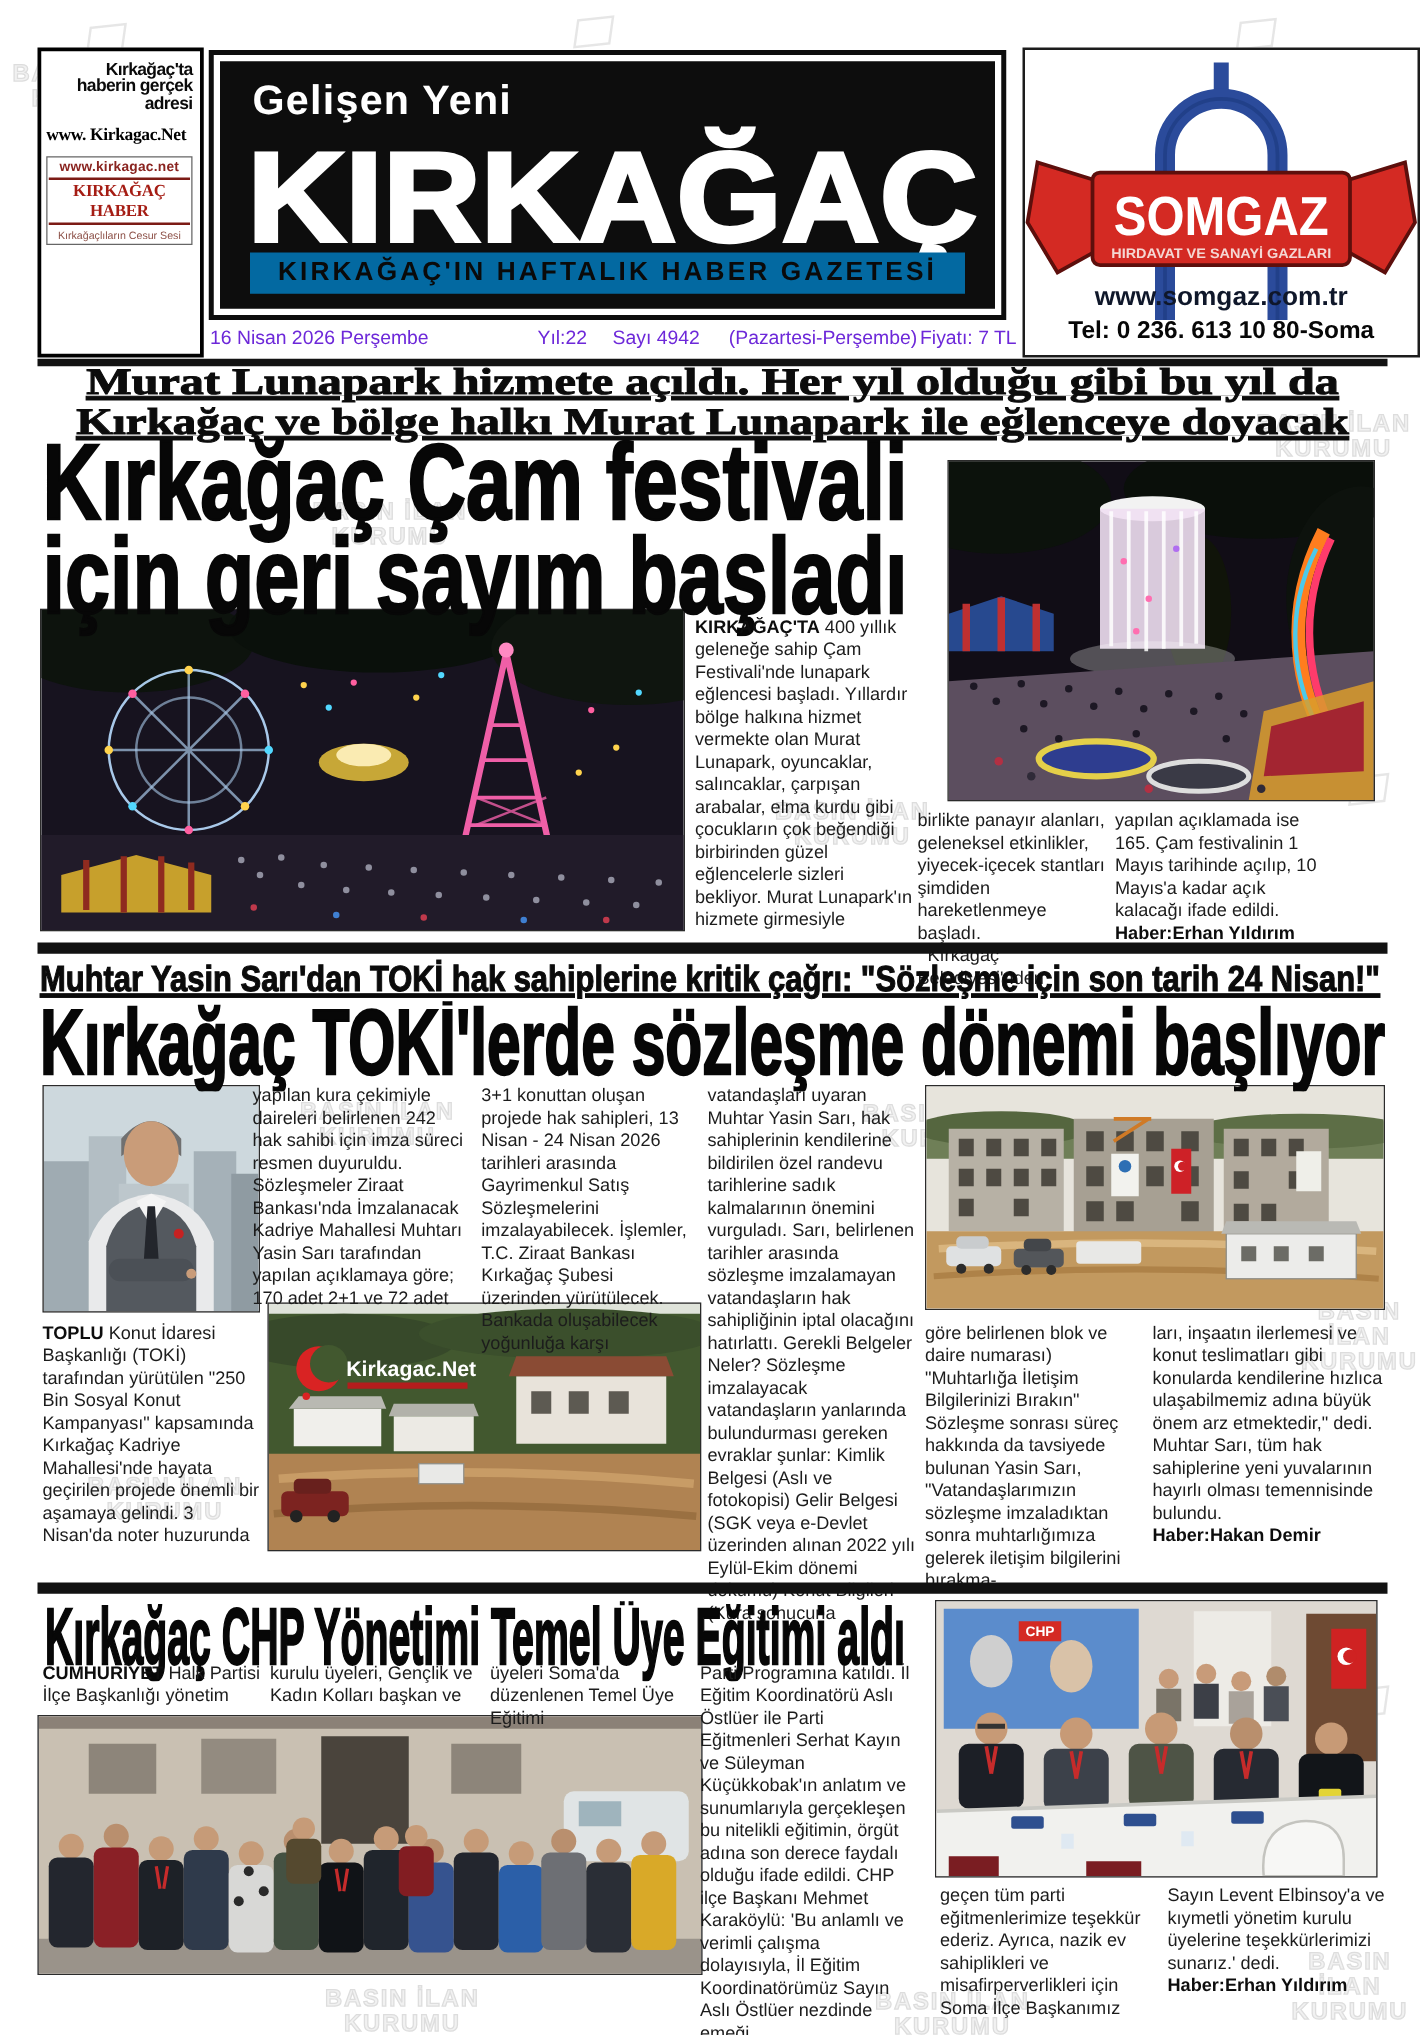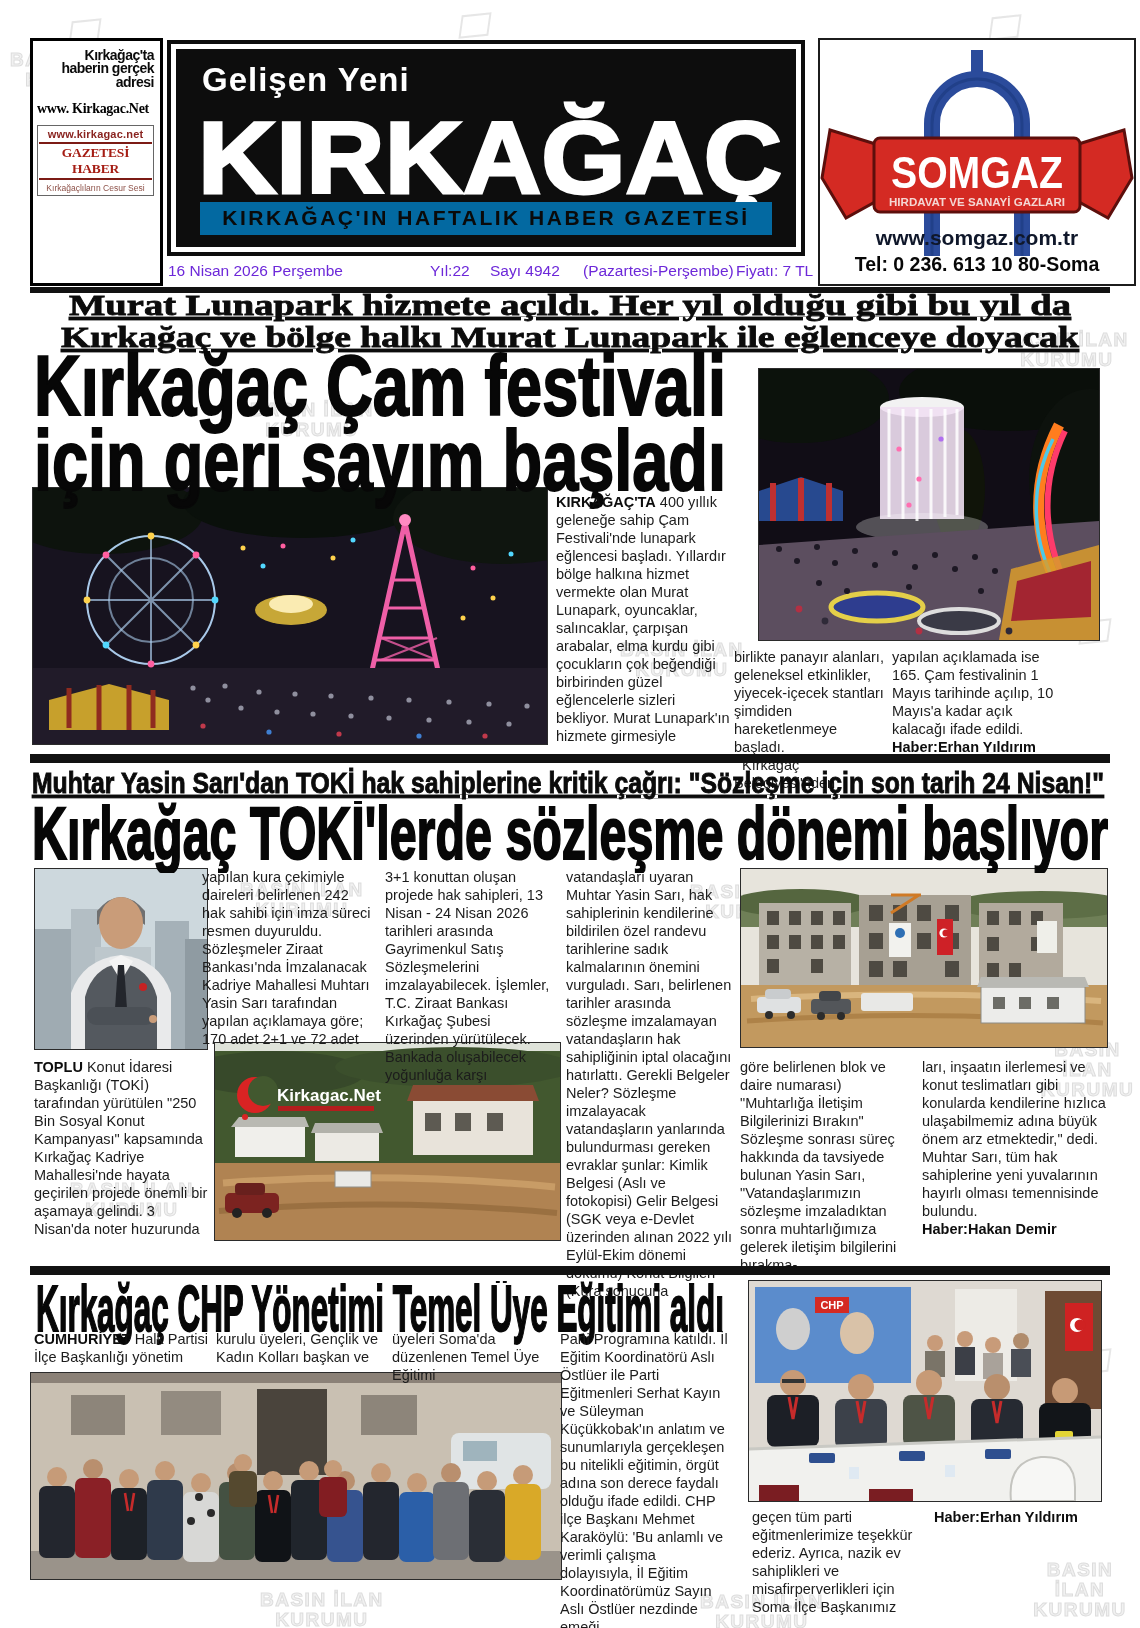--- a/index.html
+++ b/index.html
@@ -115,21 +115,21 @@
 <div class="wmbox" style="left:460px;top:14px"></div>
 <div class="wmbox" style="left:990px;top:16px"></div>
 <div class="wmbox" style="left:1080px;top:620px"></div>
 <div class="wmbox" style="left:1080px;top:1350px"></div>
 
 <div class="abs leftbox">
   <div class="slogan">Kırkağaç'ta haberin gerçek adresi</div>
   <div class="site-main">www. Kirkagac.Net</div>
   <div class="subbox">
     <div class="site-small">www.kirkagac.net</div>
-    <div class="brand">GAZETESİ HABER</div>
+    <div class="brand">KIRKAĞAÇ HABER</div>
     <div class="tagline">Kırkağaçlıların Cesur Sesi</div>
   </div>
 </div>
 
 <div class="abs masthead">
   <div class="masthead-inner">
     <div class="pretitle">Gelişen Yeni</div>
     <svg class="abs" style="left:18px;top:48px" width="596" height="112" viewBox="0 0 596 112">
       <text x="4" y="96" font-size="102" font-weight="bold" fill="#fff" stroke="#fff" stroke-width="3" textLength="584" lengthAdjust="spacingAndGlyphs">KIRKAĞAÇ</text>
     </svg>
@@ -600,14 +600,15 @@
       <circle cx="212" cy="90" r="9" fill="#c69b78"></circle>
         <rect x="198" y="98" width="28" height="36" rx="6" fill="#55492f"></rect>
     </g>
   </svg>
 </figure>
 
 <div class="col" style="left:752px;top:1508px;width:182px">
   <span>geçen tüm parti eğitmenlerimize teşekkür ederiz. Ayrıca, nazik ev sahiplikleri ve misafirperverlikleri için Soma İlçe Başkanımız</span>
 </div>
 <div class="col" style="left:934px;top:1508px;width:178px">
+  <span>Sayın Levent Elbinsoy'a ve kıymetli yönetim kurulu üyelerine teşekkürlerimizi sunarız.' dedi.</span>
   <div class="byline">Haber:Erhan Yıldırım</div>
 </div>
 
 </body></html>

